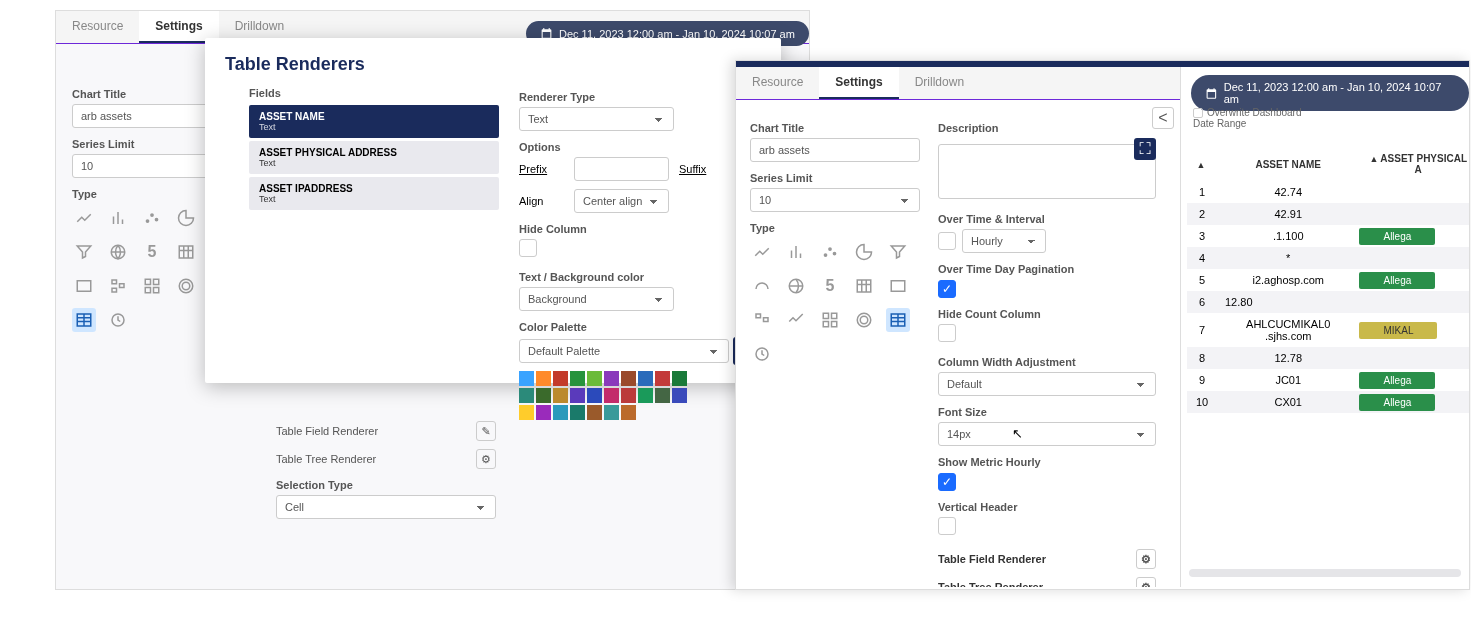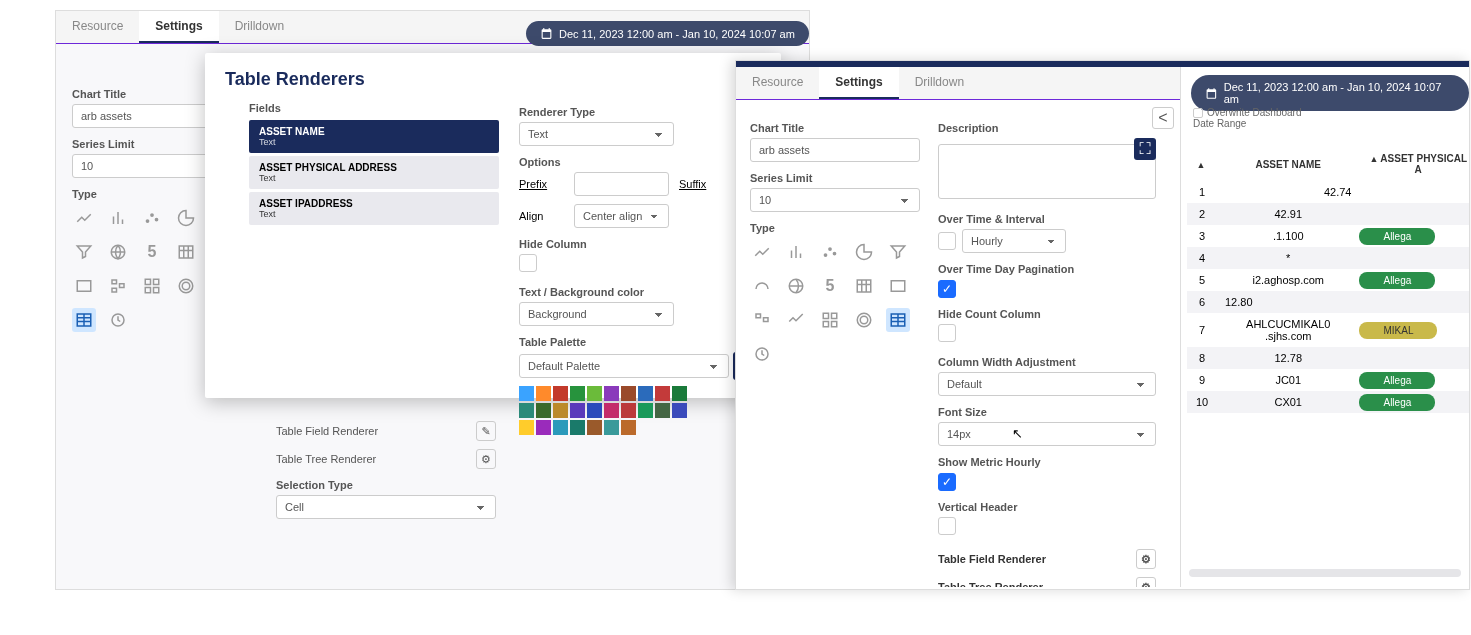--- a/index.html
+++ b/index.html
@@ -41,21 +41,21 @@
 .edit-palette { width: 28px; height: 28px; background: #1a2b5c; color: #fff; border-radius: 3px; display: inline-flex; align-items: center; justify-content: center; cursor: pointer; }
 
 .desc-exp { width: 22px; height: 22px; background: #1a2b5c; color: #fff; border-radius: 3px; display: inline-flex; align-items: center; justify-content: center; cursor: pointer; position: absolute; right: 0; top: 0; }
 
 .collapse-btn { position: absolute; width: 22px; height: 22px; border: 1px solid #ccc; background: #fff; border-radius: 3px; display: flex; align-items: center; justify-content: center; cursor: pointer; color: #555; }
 
 .tbl { font-size: 11px; border-collapse: collapse; }
 .tbl th { text-align: center; padding: 6px 8px; font-weight: bold; color: #333; font-size: 10px; }
 .tbl td { padding: 5px 8px; text-align: center; }
 .tbl tr:nth-child(even) td { background: #f3f3f6; }
-.badge { padding: 3px 24px; border-radius: 8px; color: #fff; font-size: 10px; }
+.badge { padding: 3px 24px; border-radius: 2px; color: #fff; font-size: 10px; }
 .bg-green { background: #2a8f4a; }
 .bg-yellow { background: #c9b94a; color: #333; }
 
 .sort-arrow { font-size: 9px; color: #333; margin-right: 2px; }
 </style>
 </head>
 <body>
 
 <div class="panel" style="left:55px; top:10px; width:755px; height:580px; background:#f8f8fa;">
   <div class="tabs">
@@ -177,21 +177,21 @@
     </div>
     <div style="display:flex;justify-content:space-between;align-items:center;margin-bottom:10px;font-size:11px;color:#555;">
       <span>Table Tree Renderer</span>
       <span class="gear-btn">⚙</span>
     </div>
     <div class="label">Selection Type</div>
     <select><option>Cell</option></select>
   </div>
 </div>
 
-<div class="modal" style="left:205px; top:53px; width:576px; height:345px;">
+<div class="modal" style="left:205px; top:38px; width:576px; height:345px;">
   <h2>Table Renderers</h2>
   <div style="display:flex; gap:20px;">
     <div style="width:250px;margin-left:24px;">
       <div class="label" style="margin-top:0">Fields</div>
       <div class="fields-list" id="fields-list">
           <div class="field-row sel"><strong>ASSET NAME</strong><span class="ft">Text</span></div>
           <div class="field-row"><strong>ASSET PHYSICAL ADDRESS</strong><span class="ft">Text</span></div>
           <div class="field-row"><strong>ASSET IPADDRESS</strong><span class="ft">Text</span></div>
         </div>
     </div>
@@ -205,21 +205,21 @@
         <span>Suffix</span>
       </div>
       <div style="display:flex;align-items:center;gap:10px;font-size:11px;">
         <span style="width:45px">Align</span>
         <select style="width:95px"><option>Center align</option></select>
       </div>
       <div class="label">Hide Column</div>
       <div class="small-check"></div>
       <div class="label">Text / Background color</div>
       <select style="width:155px"><option>Background</option></select>
-      <div class="label">Table Palette</div>
+      <div class="label">Color Palette</div>
       <div style="display:flex;gap:4px;align-items:center;">
         <select style="flex:1"><option>Default Palette</option></select>
         <span class="edit-palette">✎</span>
       </div>
       <div class="swatch-grid" id="swatches">
           <div class="sw" style="background: rgb(58, 163, 255);"></div>
           <div class="sw" style="background: rgb(255, 138, 43);"></div>
           <div class="sw" style="background: rgb(195, 58, 43);"></div>
           <div class="sw" style="background: rgb(39, 147, 61);"></div>
           <div class="sw" style="background: rgb(107, 187, 58);"></div>
@@ -370,21 +370,21 @@
         <div style="flex:1; position:relative;">
           <div class="label" style="margin-top:10px">Description</div>
           <div style="position:relative;">
             <span class="desc-exp">⛶</span>
           </div>
           <textarea class="input" style="height: 55px; margin-top: 6px; resize: none;"></textarea>
 
           <div class="label">Over Time &amp; Interval</div>
           <div style="display:flex;gap:6px;align-items:center;">
             <div class="small-check"></div>
-            <select style="width:104px"><option>Hourly</option></select>
+            <select style="width:84px"><option>Hourly</option></select>
           </div>
 
           <div class="label">Over Time Day Pagination</div>
           <div class="small-check on">✓</div>
 
           <div class="label">Hide Count Column</div>
           <div class="small-check"></div>
 
           <div class="label">Column Width Adjustment</div>
           <select><option>Default</option></select>
@@ -427,21 +427,21 @@
         <thead>
             <tr>
           <th style="width:30px"><span class="sort-arrow">▲</span></th>
           <th>ASSET NAME</th>
           <th><span class="sort-arrow">▲</span><span>ASSET PHYSICAL A</span></th>
         </tr>
           </thead>
         <tbody id="tbl-body">
             <tr>
               <td>1</td>
-              <td style="text-align:right">42.74</td>
+              <td style="text-align:center">42.74</td>
               <td style="text-align:left;padding-left:0"></td>
             </tr>
             <tr>
               <td>2</td>
               <td style="text-align:center">42.91</td>
               <td style="text-align:left;padding-left:0"></td>
             </tr>
             <tr>
               <td>3</td>
               <td style="text-align:center">.1.100</td>

